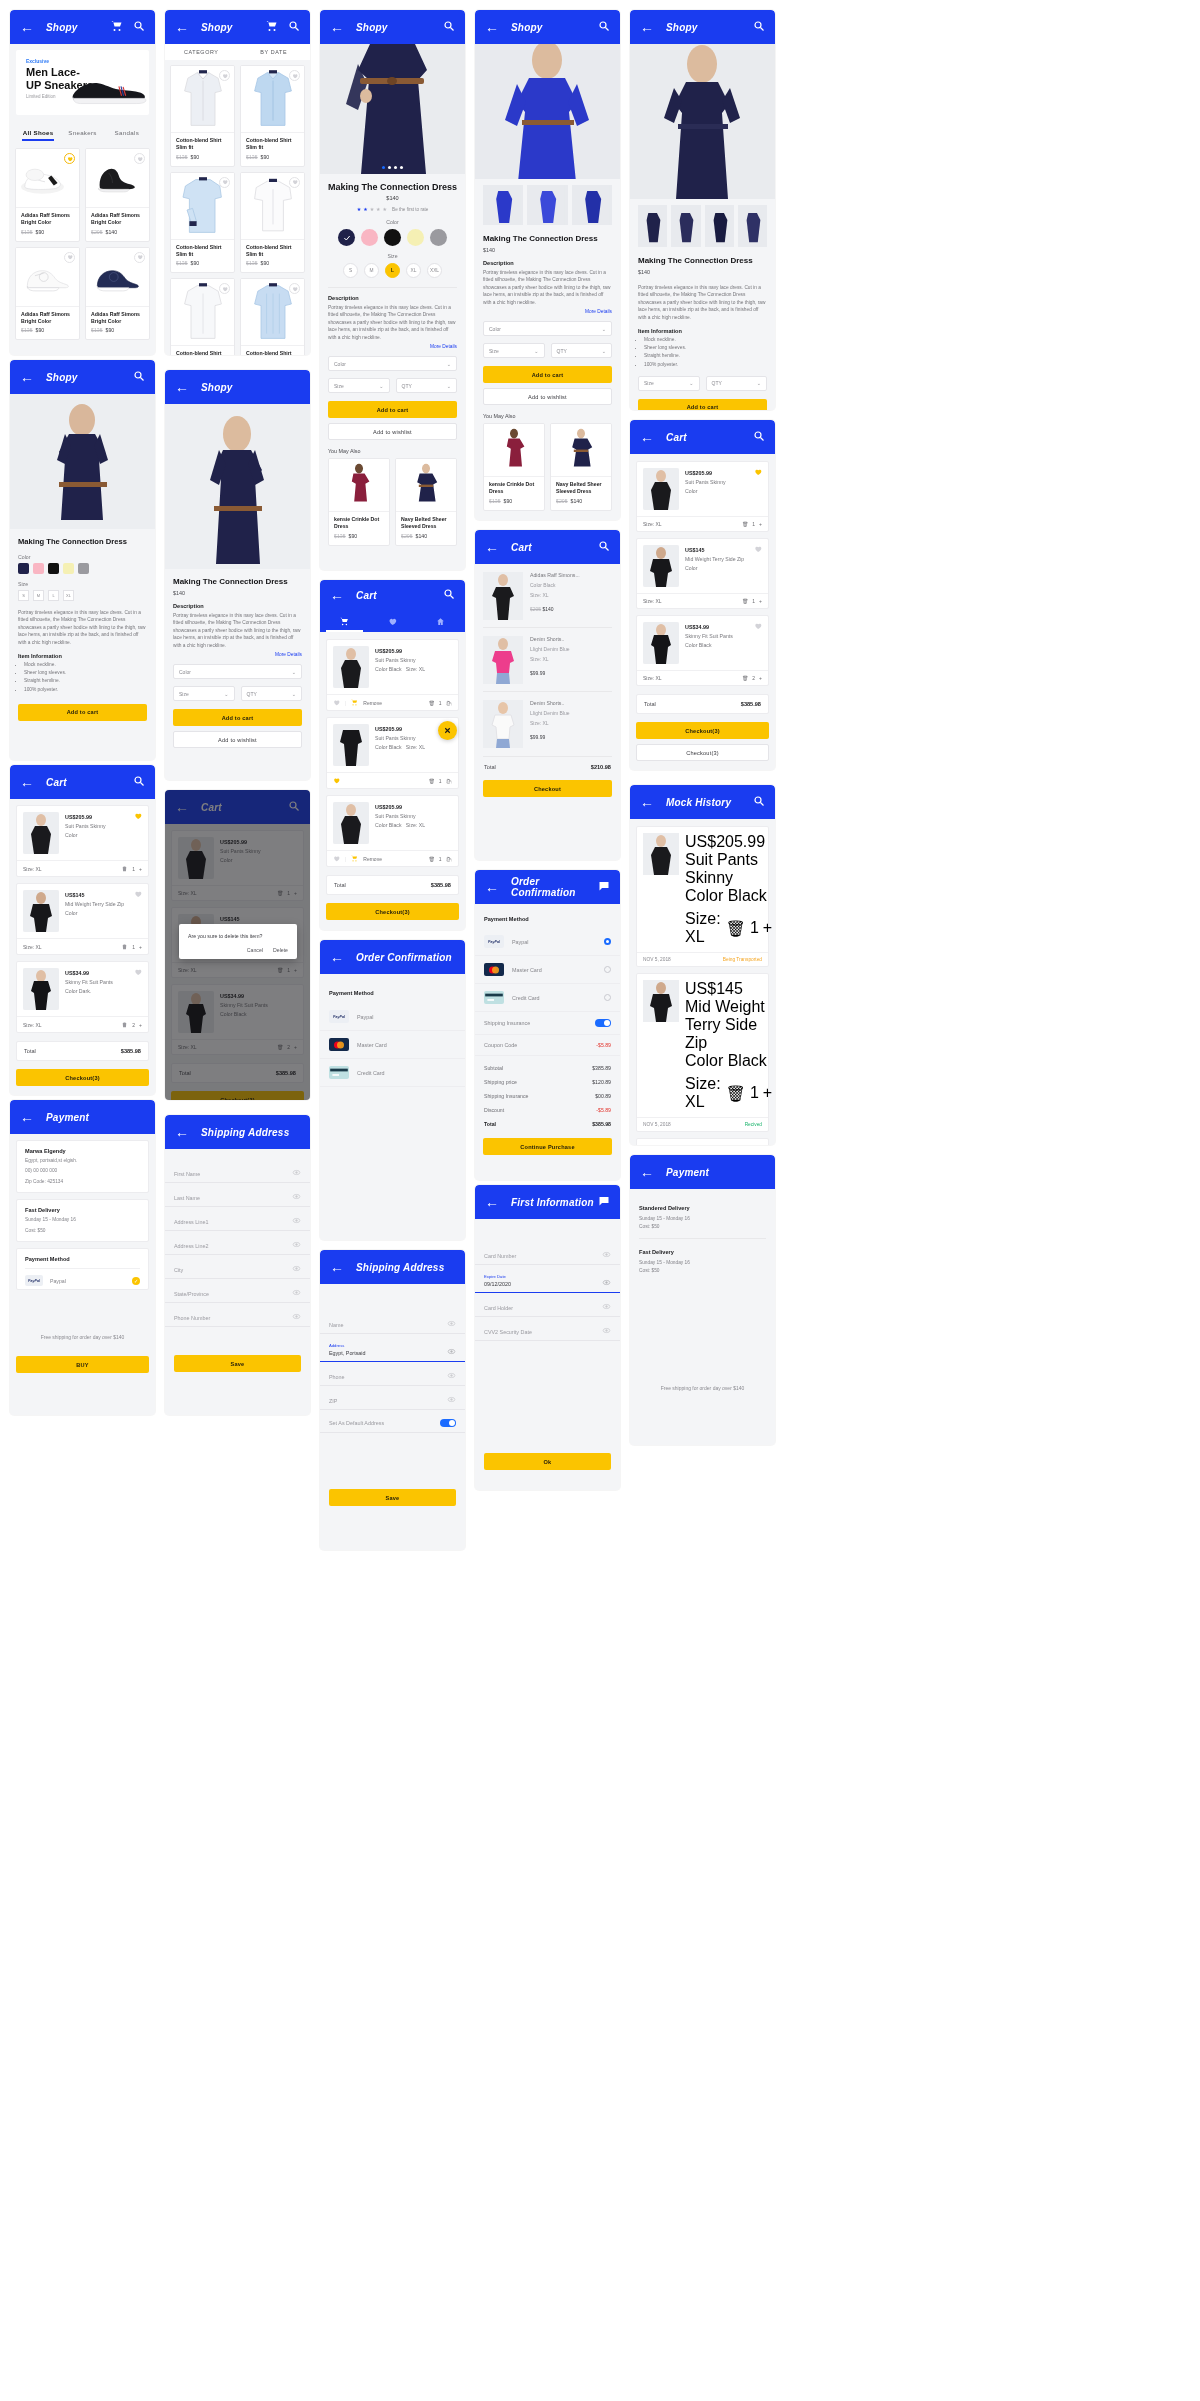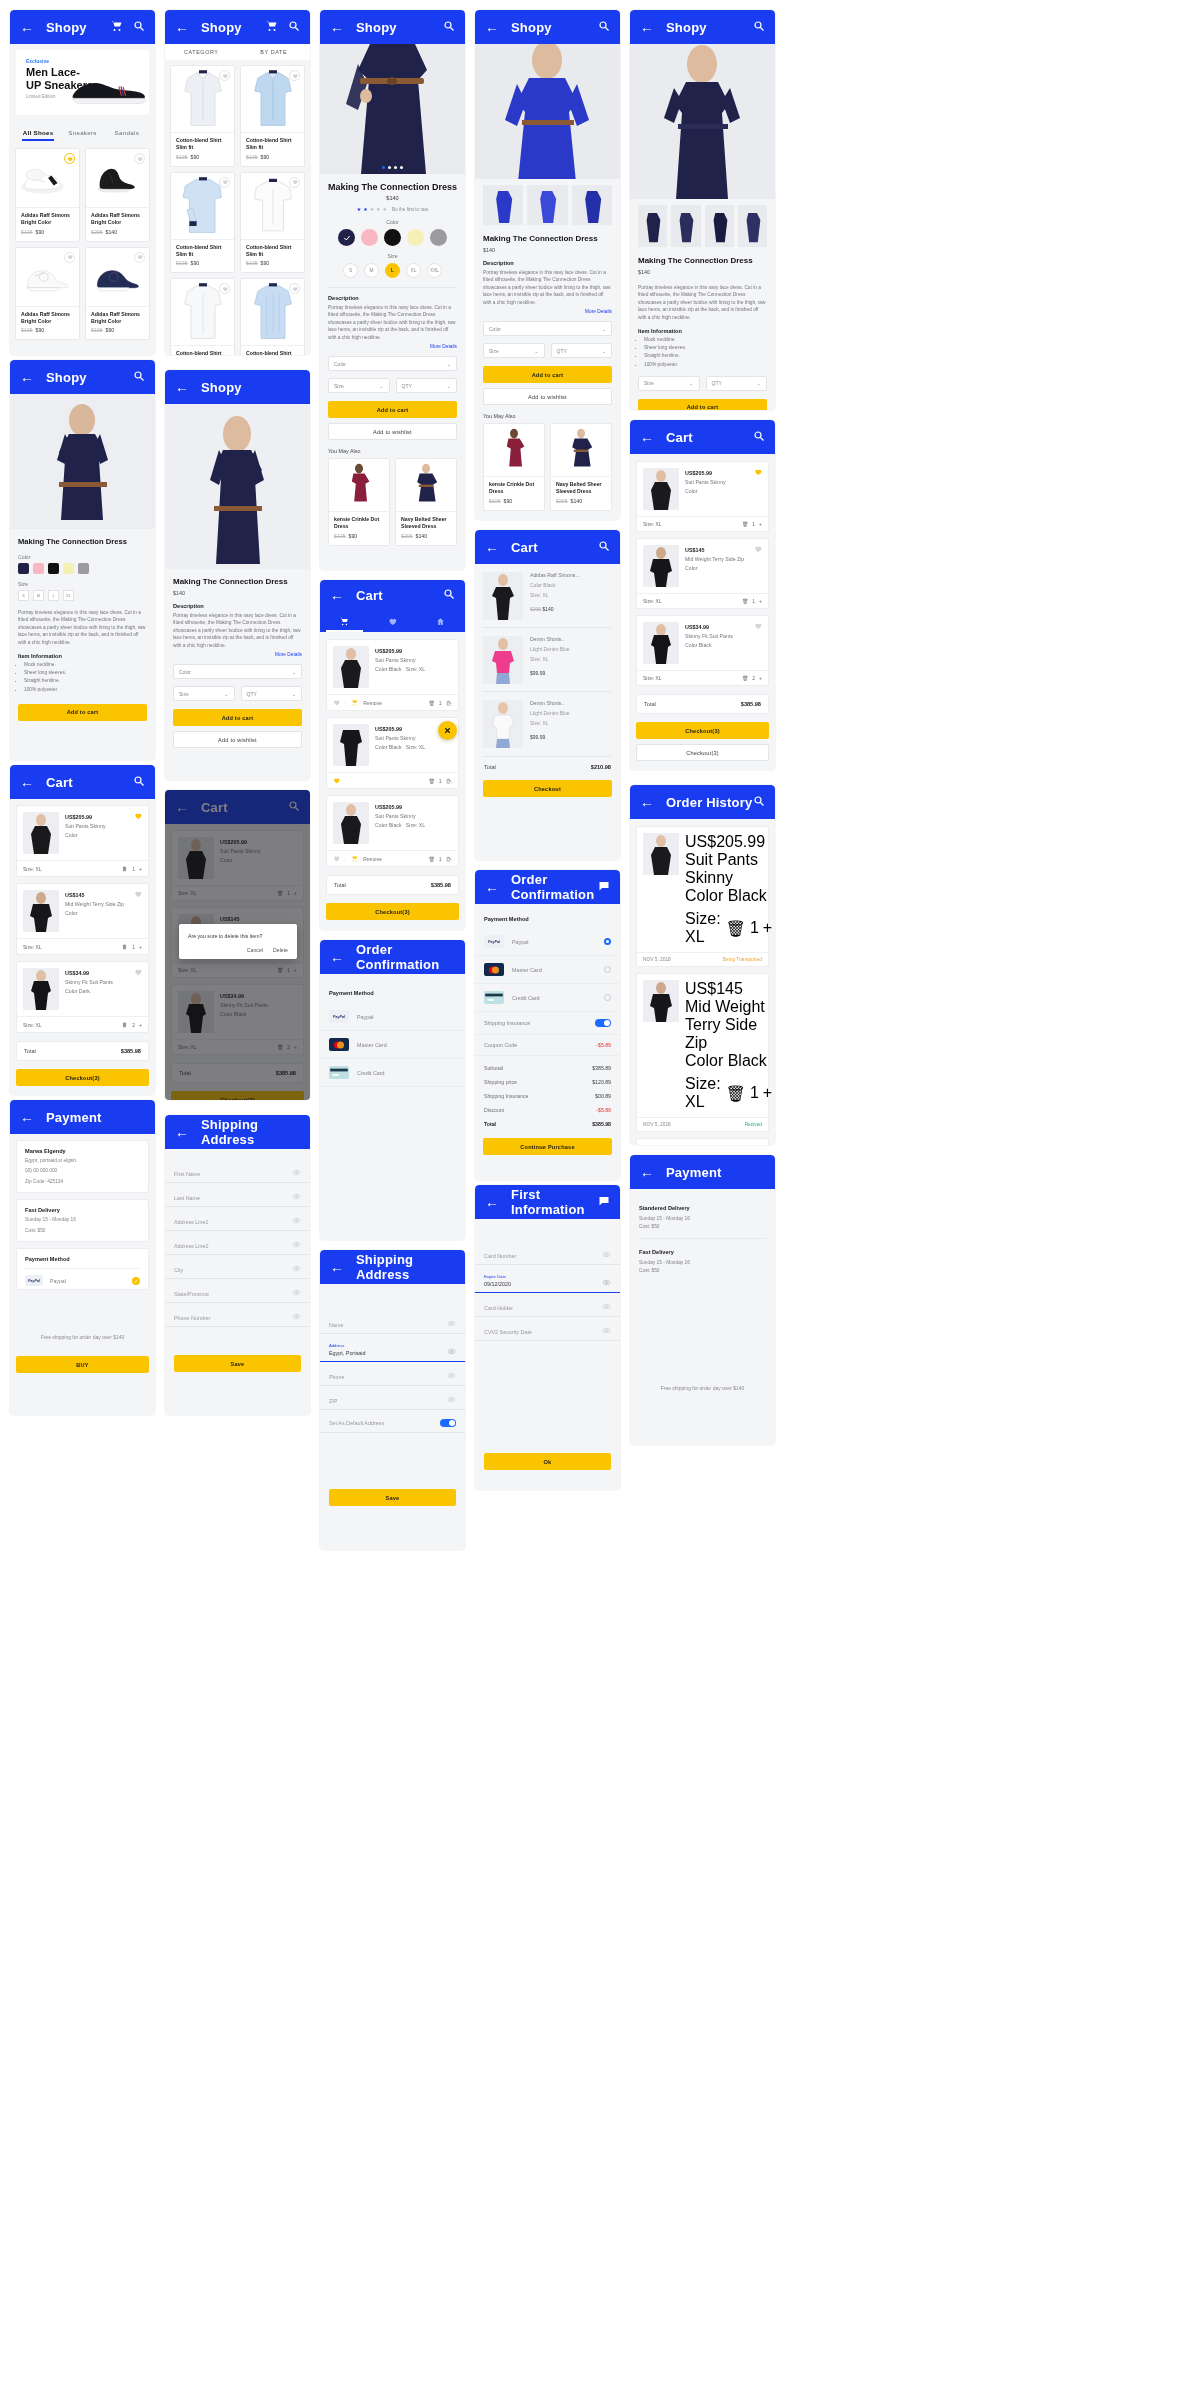--- a/index.html
+++ b/index.html
@@ -22,21 +22,21 @@
   .appbar {
     background:#1a3cf0;
     color:#fff;
     display:flex; align-items:center;
     padding:0 10px;
     height:34px;
     border-radius:4px 4px 0 0;
     position:relative;
   }
   .appbar .back { font-size:14px; line-height:1; margin-right:12px; cursor:pointer;}
-  .appbar .title { font-size:13px; font-weight:bold; letter-spacing:.2px; }
+  .appbar .title { font-size:10px; font-weight:bold; letter-spacing:.2px;font-style:italic; }
   .appbar .spacer { flex:1; }
   .appbar .acts { display:flex; gap:10px; align-items:center; }
   .icon-sm { width:12px; height:12px; display:inline-block; }
   svg { display:block; }
 
   
   .bluetabs { background:#1a3cf0; display:flex; height:22px; align-items:center; }
   .bluetabs .bt { flex:1; display:flex; align-items:center; justify-content:center; position:relative; height:100%; }
   .bluetabs .bt.active:after { content:""; position:absolute; bottom:0; left:12%; right:12%; height:2px; background:#fff; }
   .hero {
@@ -1618,21 +1618,21 @@
         <div class="btn btn-y">Checkout(3)</div>
       </div>
     <div style="padding:5px 6px 0;">
         <div class="btn btn-w">Checkout(3)</div>
       </div>
   </div>
 
   <div class="screen" style="left:630px; top:785px; width:145px; height:360px;">
     <div class="appbar">
       <span class="back">←</span>
-      <span class="title">Order History</span>
+      <span class="title">Mock History</span>
       <span class="spacer"></span>
       <span><svg class="icon-sm" viewBox="0 0 24 24" fill="none" stroke="#fff" stroke-width="2.4">
             <circle cx="10" cy="10" r="6"></circle>
             <path d="M15 15l6 6"></path>
           </svg></span>
     </div>
     <div class="ohrow" style="margin-top:7px;">
       <div class="top">
         <div class="th">
             <svg viewBox="0 0 36 42" width="36" height="42">

